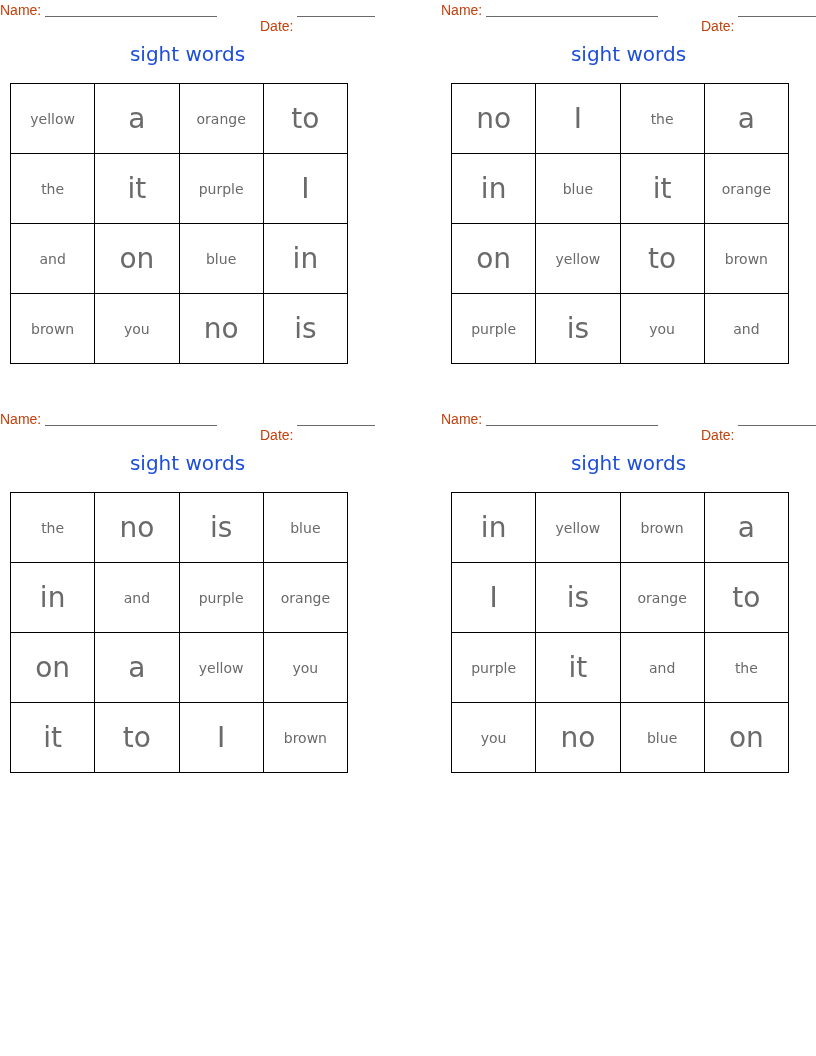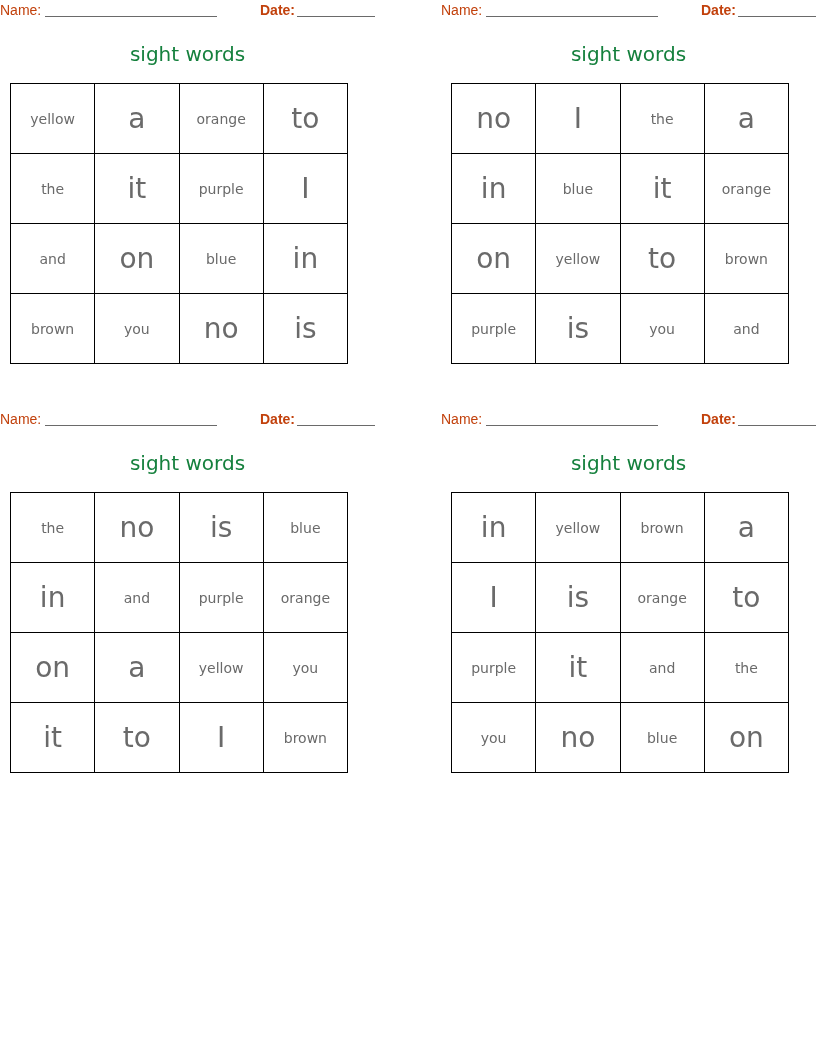--- a/index.html
+++ b/index.html
@@ -42,41 +42,40 @@
       position: absolute;
       left: 45px;
       top: 14px;
       width: 172px;
       height: 0;
       border-bottom: 1px solid #6a6a6a;
     }
     .hdr .date-label {
       position: absolute;
       left: 260px;
-      top: 0;
-      font-weight: bold;
+      top: 16px;
     }
     .hdr .date-line {
       position: absolute;
       left: 297px;
       top: 14px;
       width: 78px;
       height: 0;
       border-bottom: 1px solid #6a6a6a;
     }
 
     .title {
       position: absolute;
       top: 42px;
       left: 0;
       width: 375px;
       text-align: center;
       font-family: "DejaVu Sans", sans-serif;
       font-size: 20px;
-      color: #15803d;
+      color: #1d4ed8;
       letter-spacing: 0px;
     }
 
     .grid {
       position: absolute;
       top: 83px;
       left: 10px;
       width: 338px;
       height: 280px;
       border-collapse: collapse;

